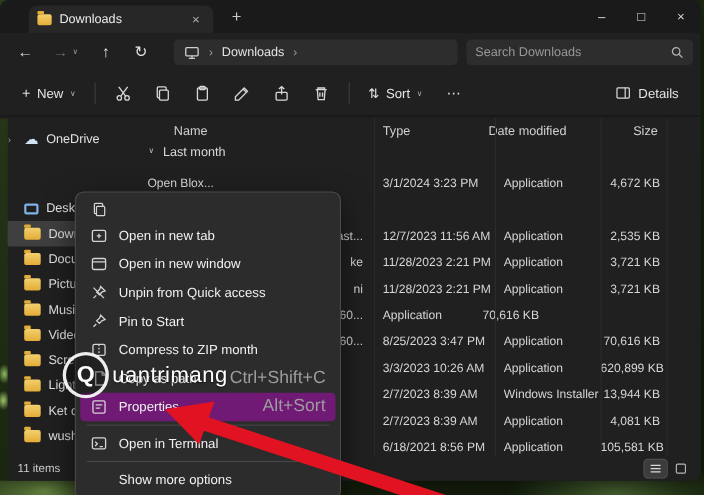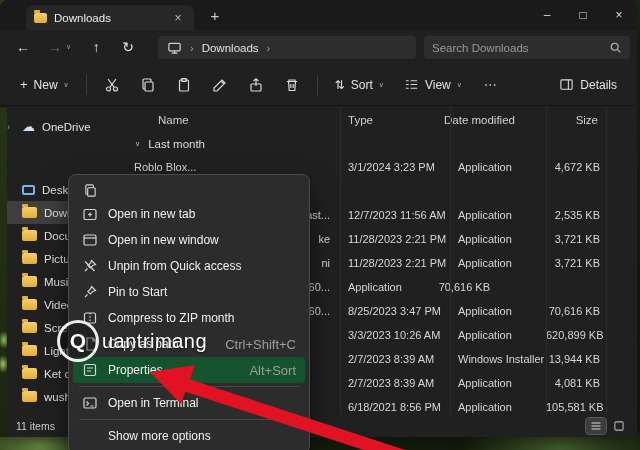--- a/index.html
+++ b/index.html
@@ -69,21 +69,21 @@
 
   
   .main{position:absolute;left:128px;top:107px;right:0;bottom:22px;overflow:hidden}
   .vline{position:absolute;top:0;bottom:0;width:1px;background:#2b2b2b}
   .colhead{height:26px;display:flex;align-items:center;font-size:11.5px;color:#d0d0d0}
   .ch{flex:none}
   .ch.n{width:212px;padding-left:30px}
   .ch.d{width:110px;padding-left:8px}
   .ch.t{width:96px;padding-left:8px}
   .ch.s{width:60px;text-align:right;padding-right:8px}
-  .group-row{height:22px;display:flex;align-items:center;gap:8px;padding-left:7px;font-size:11.5px;color:#dadada}
+  .group-row{height:22px;display:flex;align-items:flex-start;gap:8px;padding-left:7px;font-size:11.5px;color:#dadada}
   .gchev{font-size:7px;color:#bdbdbd}
   .frow{height:24px;display:flex;align-items:center;font-size:11px;color:#d6d6d6}
   .c{overflow:hidden;white-space:nowrap;flex:none}
   .c.n{width:212px;padding-left:6px}
   .c.n.tail{text-align:right;padding-right:10px}
   .c.d{width:110px;padding-left:8px}
   .c.t{width:96px;padding-left:8px}
   .c.s{width:60px;text-align:right;padding-right:6px}
 
   
@@ -100,22 +100,22 @@
       radial-gradient(8px 12px at 3px 256px,#9cc468,rgba(156,196,104,0) 75%),
       linear-gradient(#253517,#1a260f)}
 
   
   .context-menu{position:absolute;left:68px;top:174px;width:242px;background:#2c2c2c;border:1px solid #4a4a4a;
     border-radius:8px;padding:4px;z-index:50;box-shadow:0 10px 26px rgba(0,0,0,.55);font-size:12px;color:#f0f0f0}
   .mi-strip{height:22px;display:flex;align-items:center;padding:0 2px}
   .strip-btn{width:30px;height:22px;display:flex;align-items:center;justify-content:center;border-radius:4px}
   .mi{height:26px;display:flex;align-items:center;gap:10px;padding:0 9px;border-radius:4px}
   .mi .ic{width:16px;height:16px;flex:none}
-  .mi .sc{margin-left:auto;font-size:13px;color:#9d9d9d}
-  .mi.hl{background:#14532d}
+  .mi .sc{margin-left:auto;font-size:16px;color:#9d9d9d}
+  .mi.hl{background:#701a75}
   .msep{height:1px;background:#474747;margin:3px 6px}
 
   
   .watermark{position:absolute;left:57px;top:320px;z-index:60;display:flex;align-items:center;gap:3px;pointer-events:none}
   .wm-circle{width:42px;height:42px;border-radius:50%;border:3px solid rgba(255,255,255,.92);
     background:rgba(15,15,15,.35);display:flex;align-items:center;justify-content:center;
     color:#fff;font-size:21px;font-weight:bold}
   .wm-text{color:#fff;font-size:20px;letter-spacing:.5px;text-shadow:0 1px 2px rgba(0,0,0,.65)}
 
   
@@ -210,27 +210,20 @@
       <svg width="16" height="16" viewBox="0 0 16 16" fill="none" stroke="#d8d8d8" stroke-width="1.2">
           <path d="M3 4.5h10M5 4.5V3h6v1.5M4.5 4.5l.7 9h5.6l.7-9M6.8 7v4M9.2 7v4"></path>
         </svg>
     </div>
     <div class="tdiv"></div>
     <div class="tb">
       <span>⇅</span>
       <span>Sort</span>
       <span class="chev">∨</span>
     </div>
-    <div class="tb">
-      <svg width="15" height="15" viewBox="0 0 16 16" fill="none" stroke="#d8d8d8" stroke-width="1.2">
-          <path d="M2 4h3M2 8h3M2 12h3M7 4h7M7 8h7M7 12h7"></path>
-        </svg>
-      <span>View</span>
-      <span class="chev">∨</span>
-    </div>
     <div class="more-btn">⋯</div>
     <div class="tb details-btn">
       <svg width="15" height="15" viewBox="0 0 16 16" fill="none" stroke="#d8d8d8" stroke-width="1.2">
           <rect x="2" y="3" width="12" height="10" rx="1"></rect>
           <path d="M10 3v10"></path>
         </svg>
       <span>Details</span>
     </div>
   </div>
 
@@ -295,21 +288,21 @@
       <div class="ch d">Date modified</div>
       <div class="ch s">Size</div>
     </div>
 
     <div class="group-row">
       <span class="gchev">∨</span>
       <span>Last month</span>
     </div>
 
     <div class="frow">
-      <div class="c n">Roblo Blox...</div>
+      <div class="c n">Open Blox...</div>
       <div class="c d">3/1/2024 3:23 PM</div>
       <div class="c t">Application</div>
       <div class="c s">4,672 KB</div>
     </div>
     <div class="frow">
       <div class="c n"></div>
       <div class="c d"></div>
       <div class="c t"></div>
       <div class="c s"></div>
     </div>

